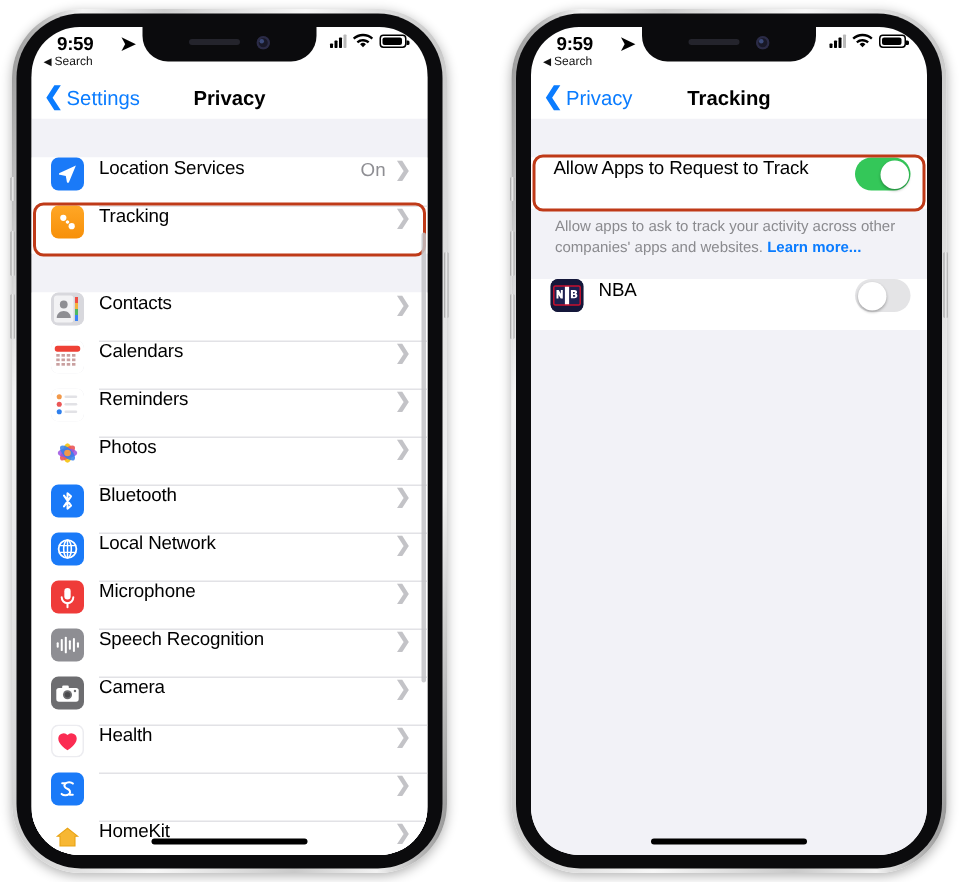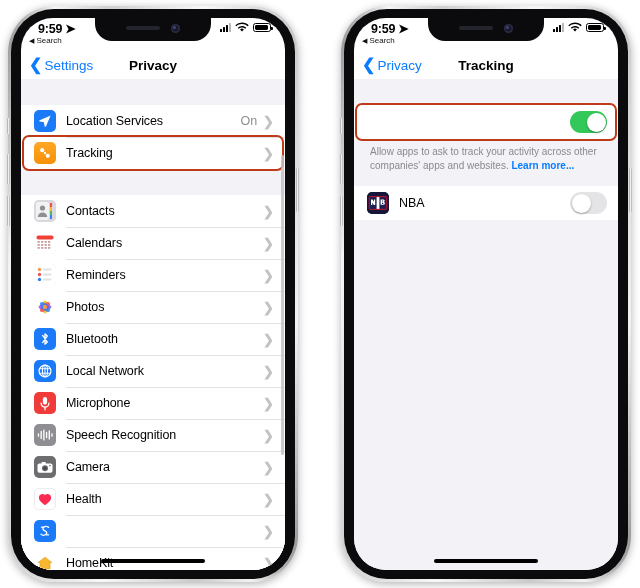--- a/index.html
+++ b/index.html
@@ -57,21 +57,21 @@
                 border-radius:50%; background:#3b4a7a; }
 
   
   .statusbar {
     position: absolute; top: 0; left: 0; right: 0; height: 33px;
     z-index: 5; color: #000;
   }
   .sb-time {
     position: absolute; left: 17px; top: 3px;
     font-size: 12.5px; font-weight: bold; letter-spacing: -.2px;
-    display: flex; align-items: center; gap: 3px;
+    display: flex; align-items: center; gap: 18px;
   }
   .loc-arrow { display: inline-block; }
   .sb-back {
     position: absolute; left: 8px; top: 18px;
     font-size: 8px; color: #111; display: flex; align-items: center; gap: 2px;
     font-weight: 500;
   }
   .sb-back .tri { font-size: 7px; }
   .sb-right {
     position: absolute; right: 14px; top: 4px;
@@ -106,21 +106,21 @@
   .content {
     position: absolute; top: 61px; left: 0; right: 0; bottom: 0;
     background: #f2f2f7;
     overflow: hidden;
   }
   .gap { height: 26px; }
   .gap.sm { height: 13px; }
 
   .group { background: #ffffff; }
   .row {
-    position: relative; display: flex; align-items: center;
+    position: relative; display: flex; align-items: flex-start;
     height: 32px; padding-left: 13px; background: #ffffff;
     cursor: pointer;
   }
   .row + .row::before {
     content: ""; position: absolute; left: 45px; right: 0; top: 0;
     height: 1px; background: #e2e2e6;
   }
   .ico {
     width: 22px; height: 22px; border-radius: 5px; flex: none;
     display: flex; align-items: center; justify-content: center;
@@ -528,20 +528,21 @@
           <span>Privacy</span>
         </div>
         <div class="nav-title">Tracking</div>
       </div>
 
       <div class="content">
         <div class="gap"></div>
 
         <div class="group">
           <div class="row hl-wrap" style="height: 34px; --hl: #BF3A18;">
+            <div class="label" style="margin-left:2px">Allow Apps to Request to Track</div>
             <div class="tgl on">
                 <span></span>
               </div>
           </div>
         </div>
 
         <div class="footnote">
           <span>Allow apps to ask to track your activity across other companies' apps and websites. </span><a>Learn more...</a>
         </div>
 

